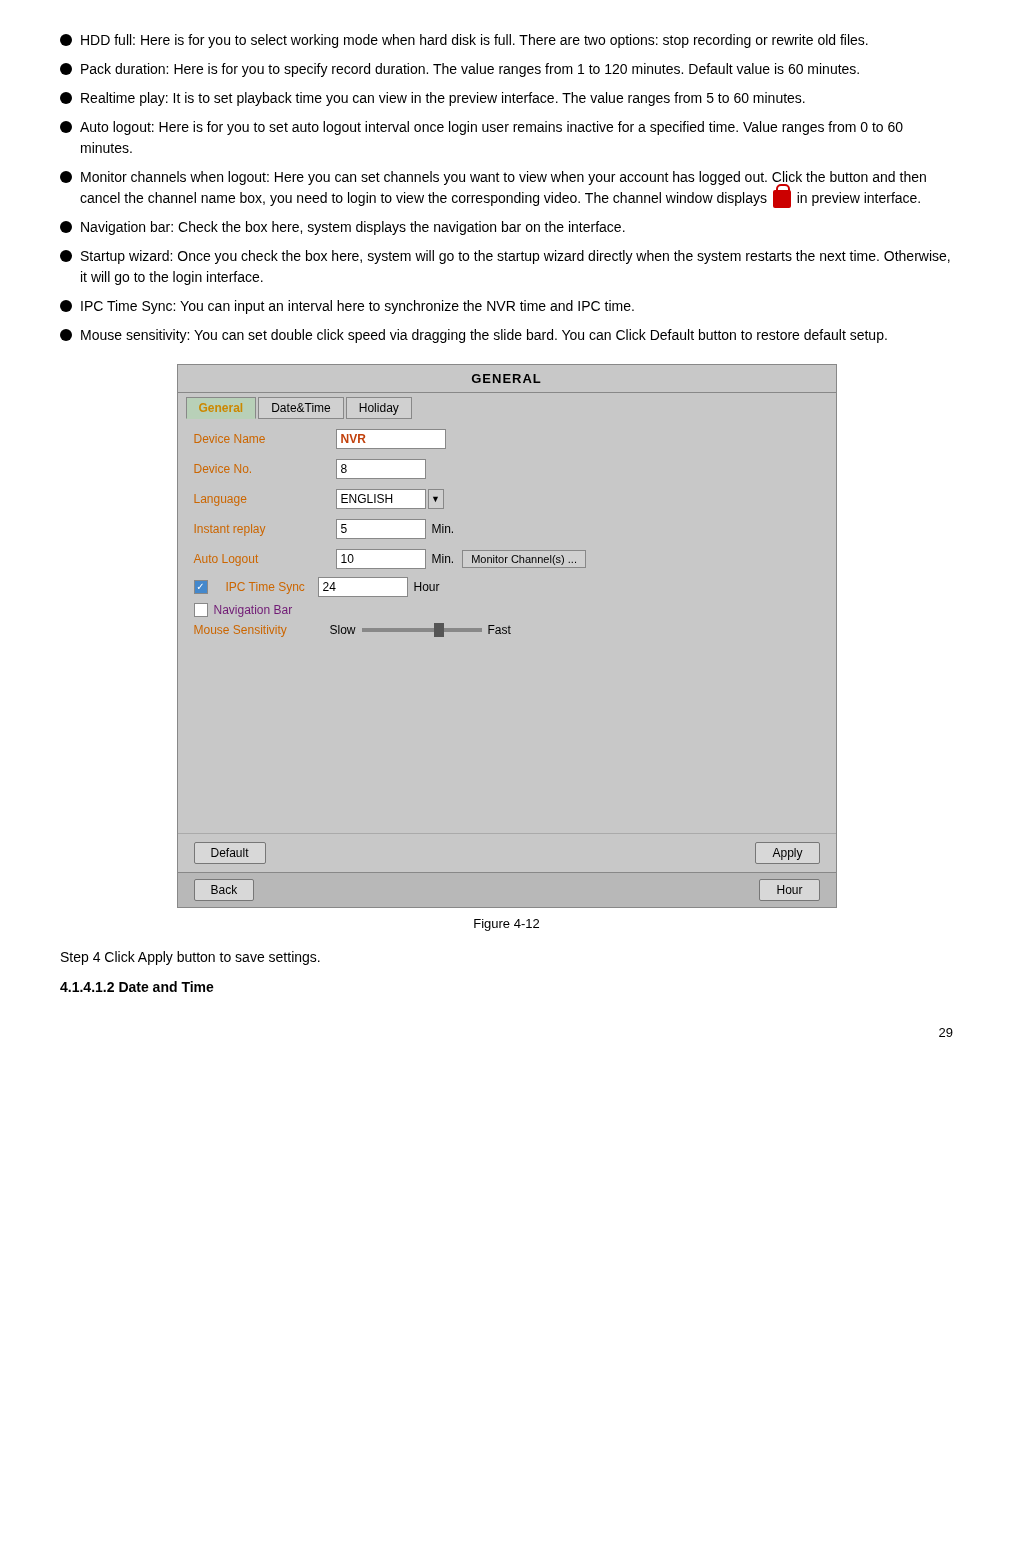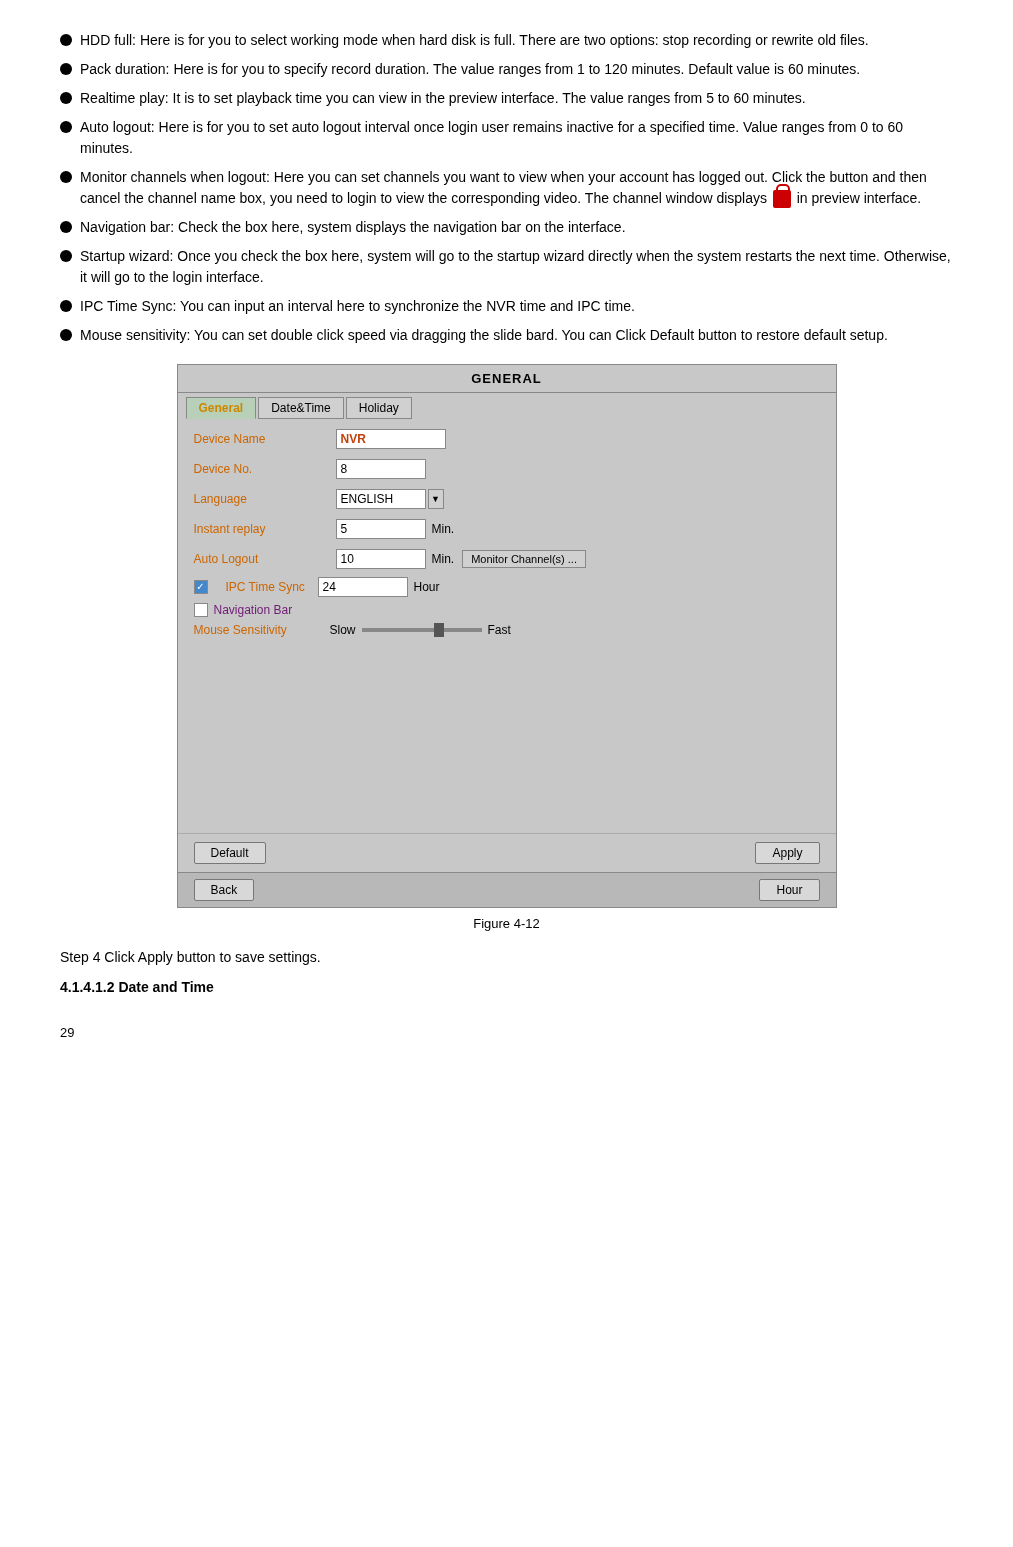--- a/index.html
+++ b/index.html
@@ -240,21 +240,21 @@
     .step-text {
       margin: 16px 0 8px 0;
       font-size: 14px;
     }
     .section-heading {
       font-size: 14px;
       font-weight: bold;
       margin-top: 14px;
     }
     .page-number {
-      text-align: left;
+      text-align: right;
       font-size: 13px;
       margin-top: 30px;
     }
     .spacer {
       height: 180px;
     }
   </style>
 </head>
 <body>
 

